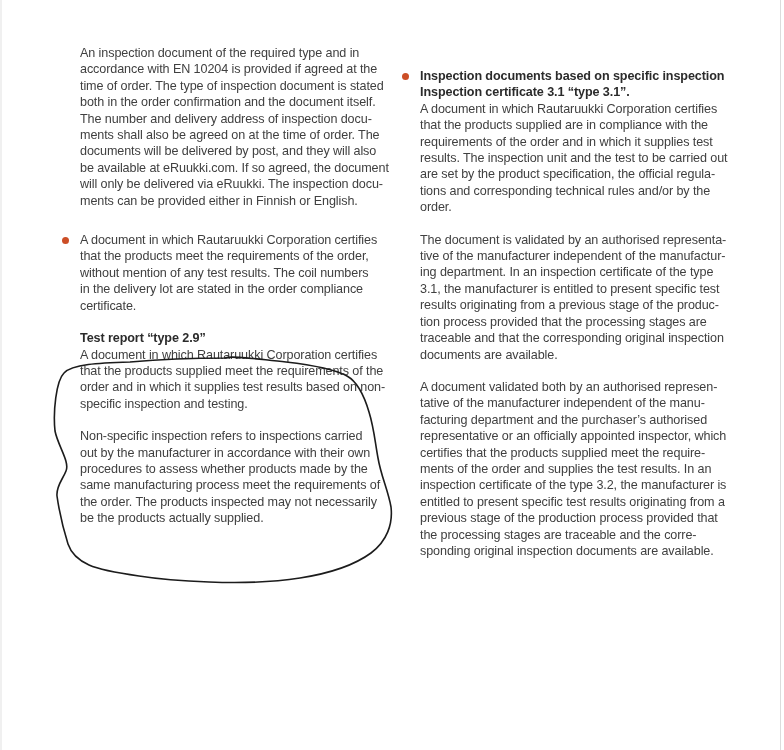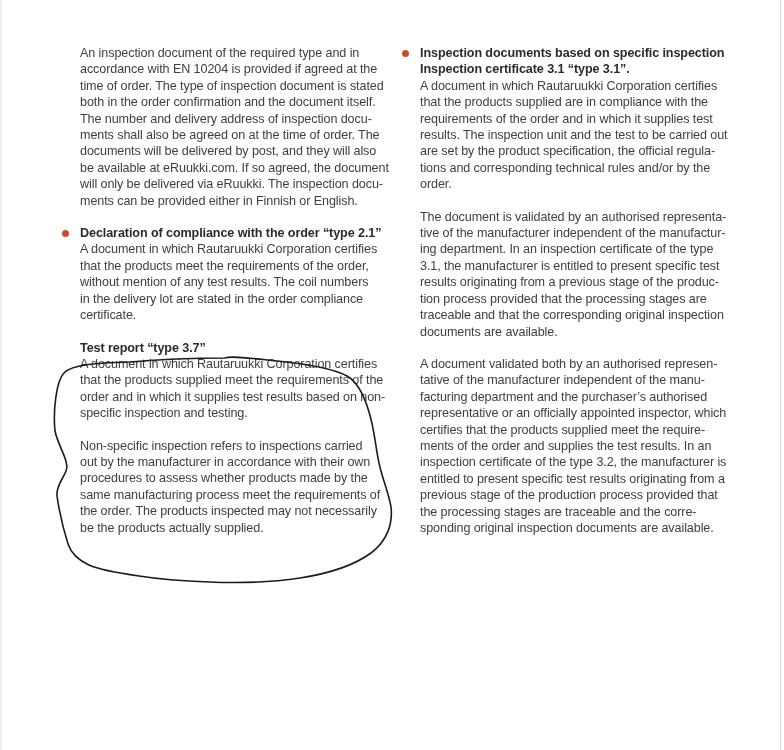--- a/index.html
+++ b/index.html
@@ -29,21 +29,21 @@
     font-size: 12.6px;
     line-height: 16.4px;
     letter-spacing: -0.1px;
     color: #404040;
   }
   .col-left  { left: 80px;  top: 45px; }
   .col-right { left: 420px; top: 45px; }
   .para { white-space: pre; }
   .bold { font-weight: bold; color: #2b2b2b; }
   .gap  { margin-top: 16px; }
-  .bullet-section { position: relative; }
+  .bullet-section { position: relative; margin-top: 23px; }
   .dot {
     position: absolute;
     left: -18px; top: 5px;
     width: 7px; height: 7px;
     border-radius: 50%;
     background: #cc4e26;
   }
   .indent5 { padding-left: 5px; }
   .circle-annotation {
     position: absolute;
@@ -91,30 +91,29 @@
 both in the order confirmation and the document itself.
 The number and delivery address of inspection docu-
 ments shall also be agreed on at the time of order. The
 documents will be delivered by post, and they will also
 be available at eRuukki.com. If so agreed, the document
 will only be delivered via eRuukki. The inspection docu-
 ments can be provided either in Finnish or English.</div>
 
     <div class="bullet-section gap">
       <span class="dot"></span>
-      <div class="para bold">Declaration of compliance with the order “type 2.1”</div>
       <div class="para">A document in which Rautaruukki Corporation certifies
 that the products meet the requirements of the order,
 without mention of any test results. The coil numbers
 in the delivery lot are stated in the order compliance
 certificate.</div>
     </div>
 
     <div class="gap">
-      <div class="para bold">Test report “type 3.7”</div>
+      <div class="para bold">Test report “type 2.9”</div>
       <div class="para">A document in which Rautaruukki Corporation certifies
 that the products supplied meet the requirements of the
 order and in which it supplies test results based on non-
 specific inspection and testing.</div>
       <div class="para gap">Non-specific inspection refers to inspections carried
 out by the manufacturer in accordance with their own
 procedures to assess whether products made by the
 same manufacturing process meet the requirements of
 the order. The products inspected may not necessarily
 be the products actually supplied.</div>

